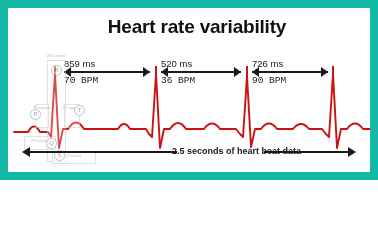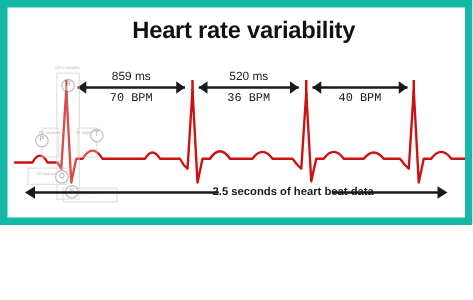--- a/index.html
+++ b/index.html
@@ -8,21 +8,21 @@
     background: #ffffff;
   }
   body {
     font-family: "Liberation Sans", sans-serif;
   }
   #figure {
     position: relative;
     width: 378px;
     height: 180px;
     background: #ffffff;
-    border: 6px solid #14b8a6;
+    border: 8px solid #14b8a6;
     box-sizing: border-box;
     overflow: hidden;
   }
   #title {
     position: absolute;
     top: 8px;
     left: 0;
     width: 378px;
     text-align: center;
     font-size: 19px;
@@ -68,21 +68,21 @@
     border-right: 7px solid #1a1a1a;
   }
   .interval .arrow-head.right {
     right: 0;
     border-left: 7px solid #1a1a1a;
   }
   .interval .lbl {
     position: absolute;
     left: 0;
     right: 0;
-    text-align: center;
+    text-align: left;
     font-size: 9.5px;
     color: #1a1a1a;
     line-height: 11px;
     white-space: nowrap;
   }
   .interval .lbl.ms  { top: 1px; }
   .interval .lbl.bpm { top: 18px; font-family: Liberation Mono, monospace; }
 
   
   .beat-tick {
@@ -197,21 +197,22 @@
     <div class="arrow-head left"></div>
     <div class="arrow-head right"></div>
     <div class="lbl ms">520 ms</div>
     <div class="lbl bpm">36 BPM</div>
   </div>
 
   <div class="interval" style="left:244px; width:76px; top:49px;">
     <div class="arrow-line"></div>
     <div class="arrow-head left"></div>
     <div class="arrow-head right"></div>
-    <div class="lbl bpm">40 BPM</div>
+    <div class="lbl ms">726 ms</div>
+    <div class="lbl bpm">90 BPM</div>
   </div>
 
   <div class="pqrst" style="left:0; top:0; width:100px; height:180px;">
     <div class="pq-box" style="left:39px; top:52px; width:17px; height:100px;"></div>
     <div class="pq-box" style="left:27px; top:96px; width:12px; height:22px;"></div>
     <div class="pq-box" style="left:56px; top:96px; width:14px; height:22px;"></div>
     <div class="pq-box" style="left:16px; top:128px; width:30px; height:12px;"></div>
     <div class="pq-box" style="left:44px; top:144px; width:42px; height:10px;"></div>
 
     <div class="pq-cap" style="left:37px; top:46px; width:22px;">QRS complex</div>

